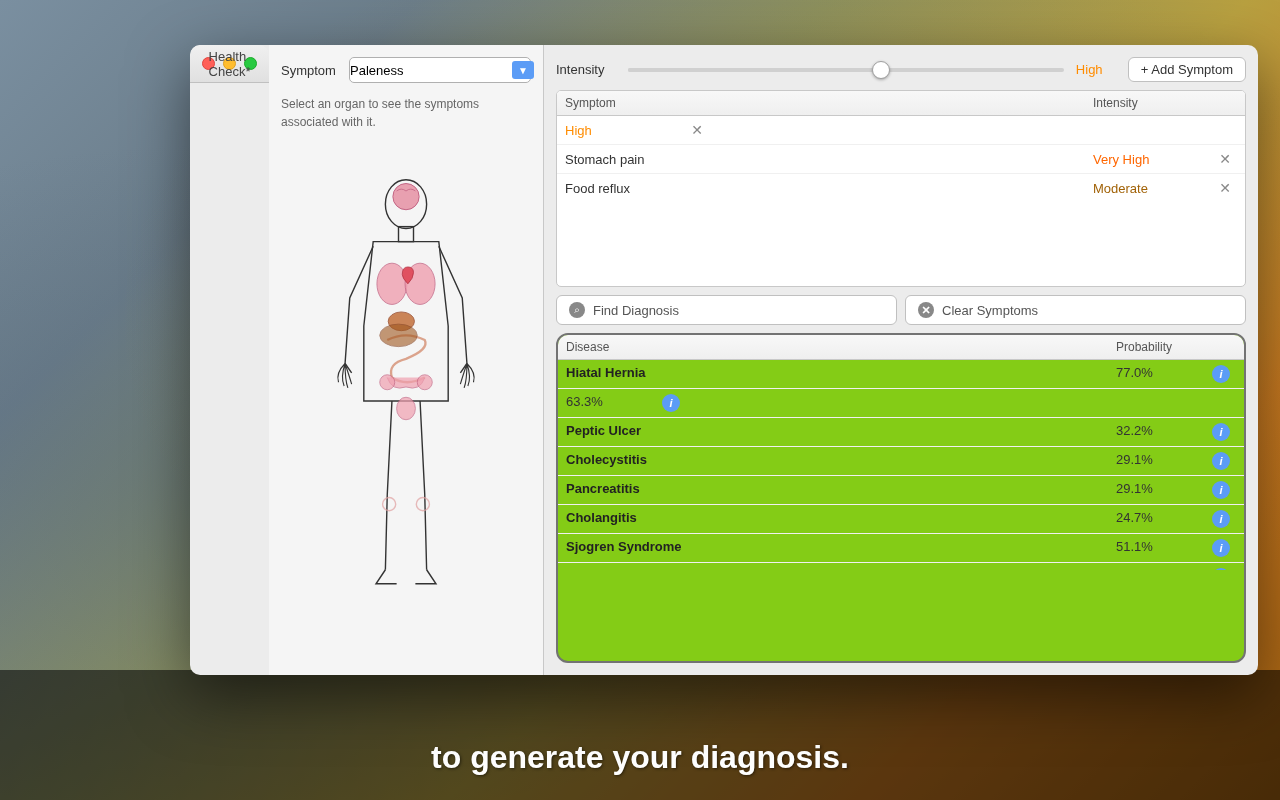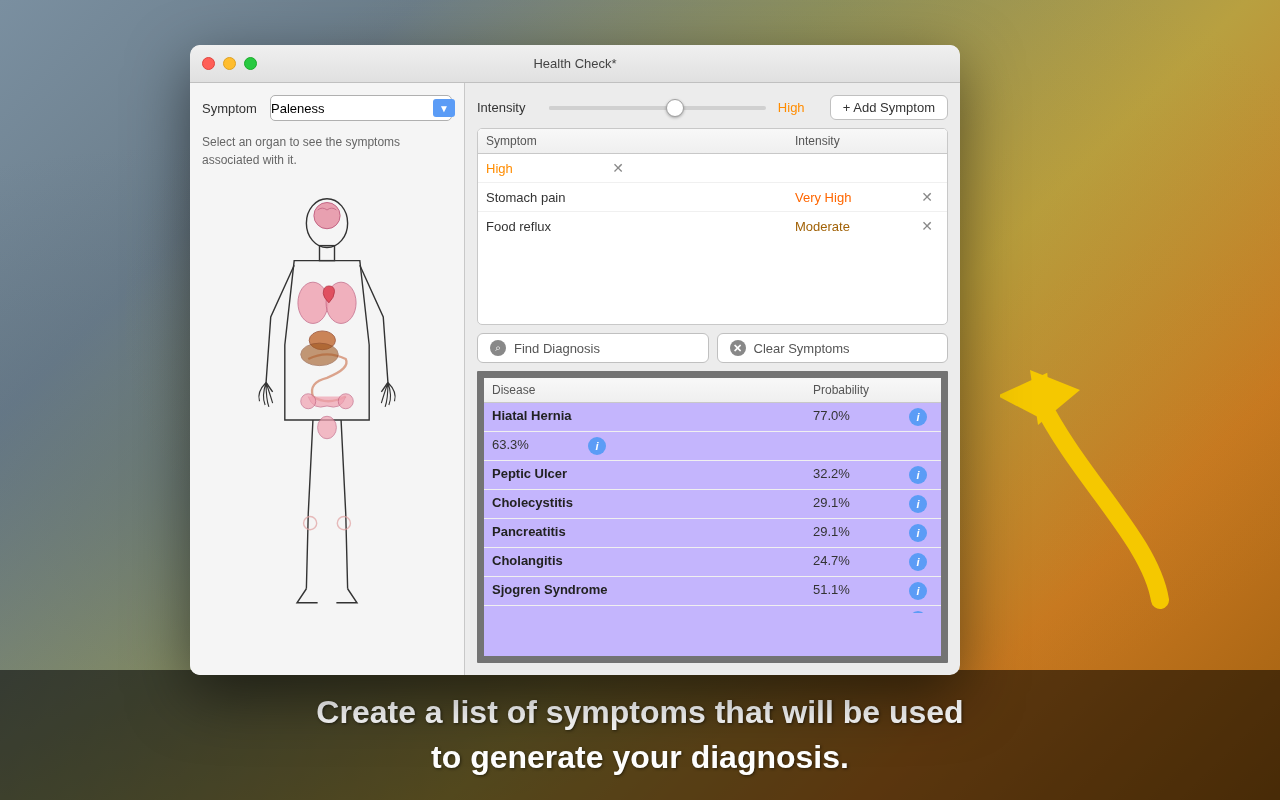--- a/index.html
+++ b/index.html
@@ -56,29 +56,29 @@
       width: 200px;
       height: 280px;
       z-index: 6;
     }
 
     
     .window {
       position: absolute;
       top: 45px;
       left: 190px;
-      width: 770px;
+      width: 1068px;
       height: 630px;
       background: #ececec;
       border-radius: 10px;
       box-shadow: 0 20px 60px rgba(0,0,0,0.5);
       z-index: 10;
       overflow: hidden;
       display: flex;
-      flex-direction: column;
+      flex-direction: row;
     }
 
     
     .titlebar {
       height: 38px;
       background: linear-gradient(to bottom, #f0f0f0, #e0e0e0);
       border-bottom: 1px solid #c0c0c0;
       border-radius: 10px 10px 0 0;
       display: flex;
       align-items: center;
@@ -336,24 +336,24 @@
       display: flex;
       align-items: center;
       justify-content: center;
       color: white;
       font-size: 11px;
       font-weight: bold;
     }
 
     
     .diagnosis-table {
-      border: 7px solid #737373;
-      border-radius: 1px;
+      border: 2px solid #737373;
+      border-radius: 12px;
       overflow: hidden;
-      background: #c4b5fd;
+      background: #84cc16;
       flex: 1;
     }
     .diag-header {
       display: flex;
       background: linear-gradient(to bottom, #f8f8f8, #efefef);
       border-bottom: 1px solid #c8c8c8;
       padding: 5px 8px;
     }
     .col-disease { flex: 1; font-size: 12px; color: #555; font-weight: 500; }
     .col-prob { width: 90px; font-size: 12px; color: #555; font-weight: 500; }
@@ -406,21 +406,21 @@
 <div class="arrow-container">
   <svg viewBox="0 0 200 280" fill="none" xmlns="http://www.w3.org/2000/svg" style="width:100%;height:100%;">
     <path d="M160 240 C150 180, 80 120, 40 40" stroke="#F5C800" stroke-width="18" stroke-linecap="round" fill="none"></path>
     <polygon points="10,20 65,25 42,70" fill="#F5C800" transform="rotate(-30,40,40) translate(-5,-5)"></polygon>
     <polygon points="30,10 80,30 38,65" fill="#F5C800"></polygon>
   </svg>
 </div>
 
 <div class="bottom-text">
   <p>
-    <span>Create a list of symptoms that will be used</span><br>
+    <br>
     <span>to generate your diagnosis.</span>
   </p>
 </div>
 
 <div class="window">
 
   <div class="titlebar">
     <div class="traffic-lights">
       <div class="tl tl-red"></div>
       <div class="tl tl-yellow"></div>

